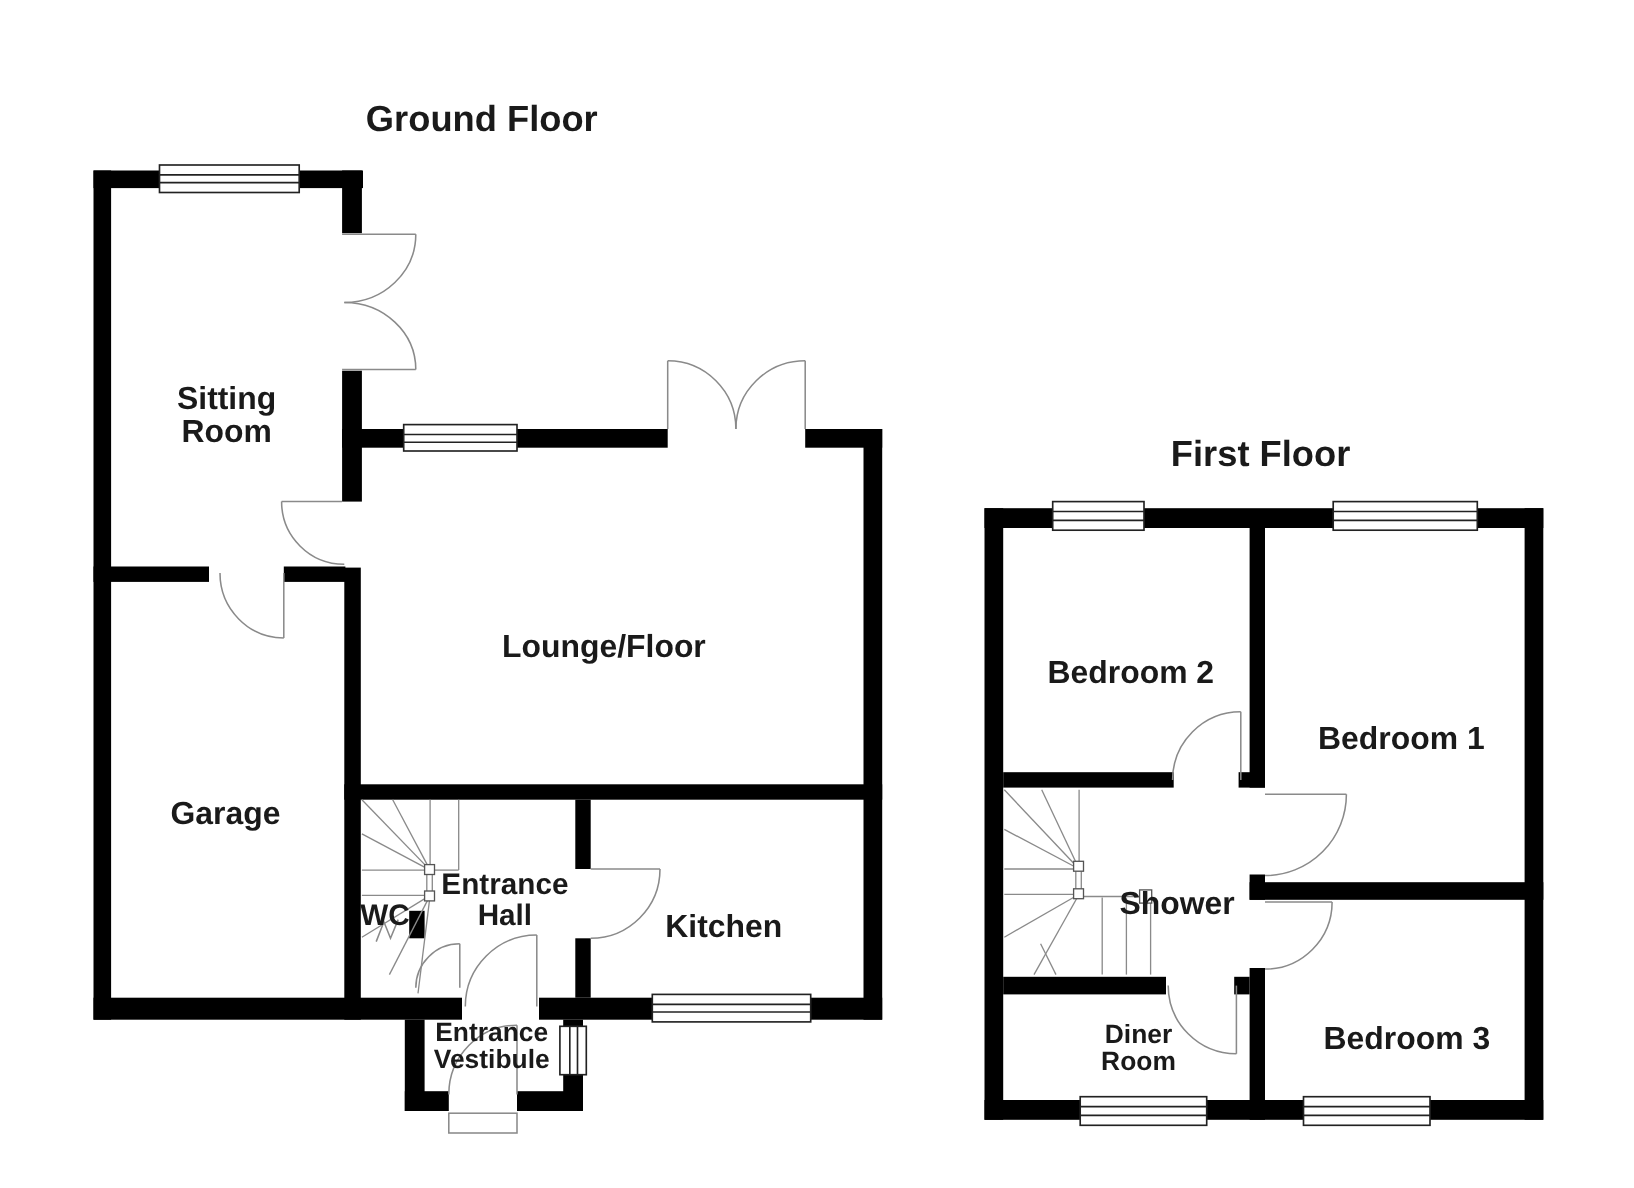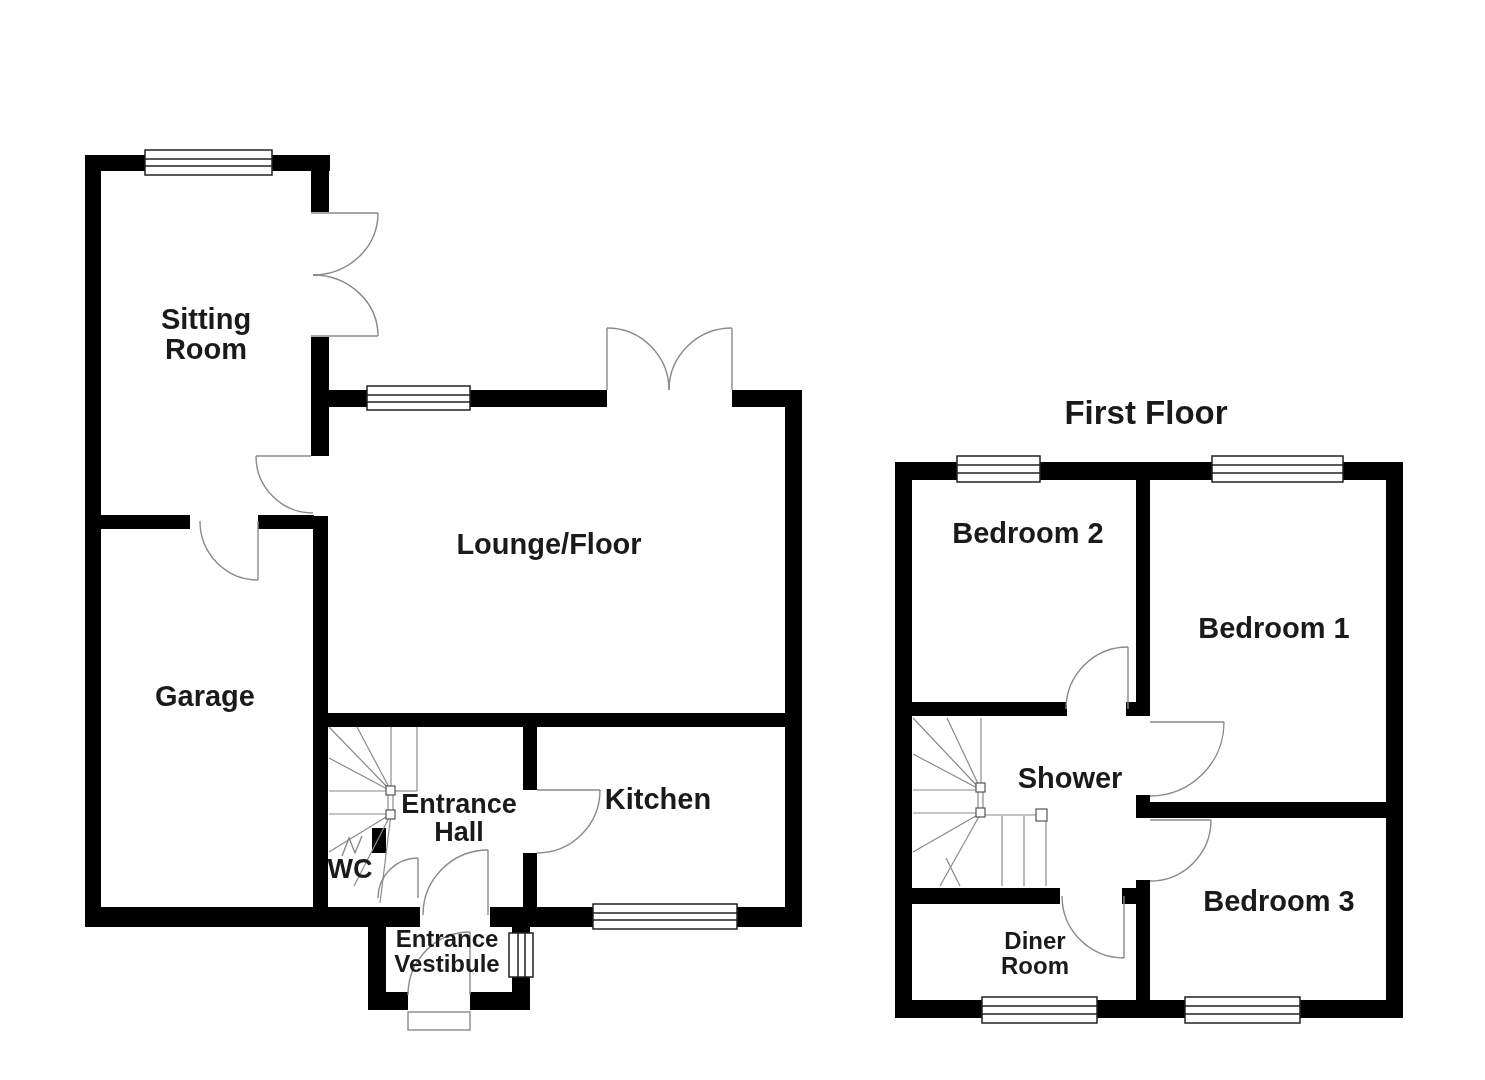--- a/index.html
+++ b/index.html
@@ -3,21 +3,21 @@
 <meta charset="utf-8">
 <style>
   html,body{margin:0;padding:0;background:#fff;}
   .canvas{position:relative;width:1485px;height:1080px;background:var(--bg,#fff);
           font-family:"Liberation Sans",sans-serif;overflow:hidden;}
   .canvas svg{position:absolute;left:0;top:0;}
   .label{position:absolute;transform:translate(-50%,-50%);font-weight:bold;
          color:var(--text,#1a1a1a);text-align:center;white-space:pre-line;
          line-height:1.04;}
   .size-title{font-size:33px;}
-  .size-room{font-size:29px;}
+  .size-room{font-size:29px;margin-top:44px;}
   .size-mid{font-size:27px;}
   .size-small{font-size:24px;}
 </style>
 </head>
 <body>
 
 <div class="canvas">
 
 <svg width="1485" height="1080" viewBox="0 0 1485 1080">
 
@@ -194,32 +194,33 @@
     <line x1="1046" y1="816" x2="1046" y2="886"></line>
     <line x1="985" y1="815" x2="1036" y2="815"></line>
     <line x1="978" y1="792" x2="978" y2="808"></line>
     <line x1="983" y1="792" x2="983" y2="808"></line>
     <rect x="976" y="783" width="9" height="9" fill="#fff" stroke="#555"></rect>
     <rect x="976" y="808" width="9" height="9" fill="#fff" stroke="#555"></rect>
     <rect x="1036" y="809" width="11" height="12" fill="#fff" stroke="#555"></rect>
   </g>
 </svg>
 
+<div class="label size-title" style="left:438px;top:108px">Ground Floor</div>
 <div class="label size-room" style="left:206px;top:334px">Sitting
 Room</div>
 <div class="label size-room" style="left:205px;top:696px">Garage</div>
 <div class="label size-room" style="left:549px;top:544px">Lounge/Floor</div>
 <div class="label size-mid" style="left:459px;top:818px">Entrance
 Hall</div>
-<div class="label size-mid" style="left:350px;top:869px">WC</div>
+<div class="label size-mid" style="left:350px;top:832px">WC</div>
 <div class="label size-room" style="left:658px;top:799px">Kitchen</div>
 <div class="label size-small" style="left:447px;top:952px">Entrance
 Vestibule</div>
 
 <div class="label size-title" style="left:1146px;top:413px">First Floor</div>
-<div class="label size-room" style="left:1028px;top:533px">Bedroom 2</div>
+<div class="label size-room" style="left:1028px;top:568px">Bedroom 2</div>
 <div class="label size-room" style="left:1274px;top:628px">Bedroom 1</div>
 <div class="label size-room" style="left:1070px;top:778px">Shower</div>
 <div class="label size-small" style="left:1035px;top:954px">Diner
 Room</div>
 <div class="label size-room" style="left:1279px;top:901px">Bedroom 3</div>
 
 </div>
 
 </body></html>

